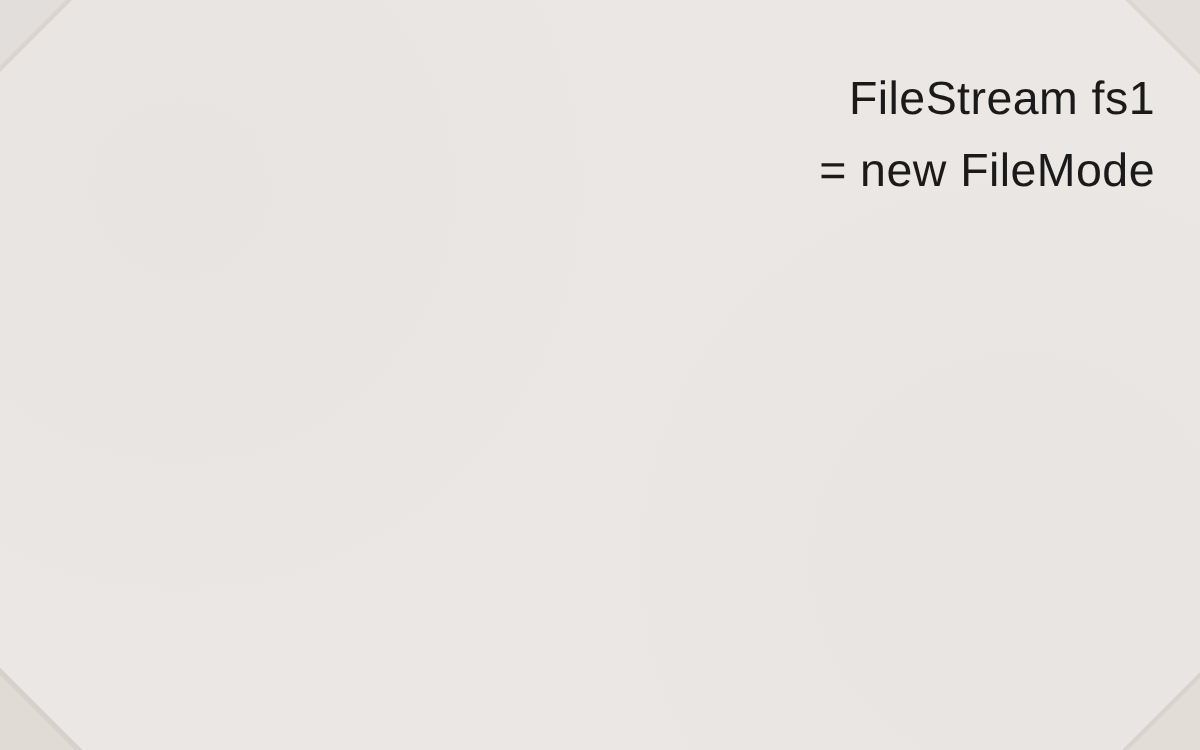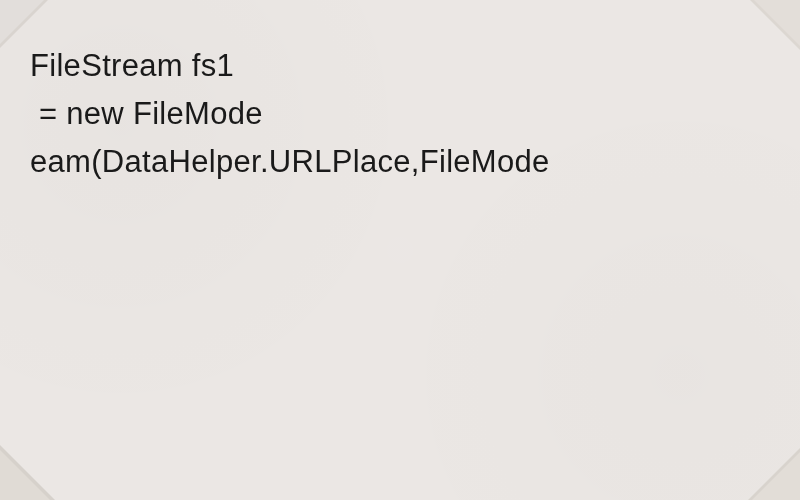--- a/index.html
+++ b/index.html
@@ -100,29 +100,29 @@
       right: 30px;
     }
     .code-line {
       font-size: 31px;
       color: #1a1a1a;
       line-height: 1.55;
       letter-spacing: 0.3px;
       font-weight: 400;
       white-space: pre-wrap;
       word-break: break-word;
+      text-align: right;
     }
   </style>
 </head>
 <body>
 
 <div class="texture"></div>
 
 <div class="corner corner-tl"></div>
 <div class="corner corner-tr"></div>
 <div class="corner corner-bl"></div>
 <div class="corner corner-br"></div>
 
 <div class="content">
   <div class="code-line">FileStream fs1</div>
   <div class="code-line"> = new FileMode</div>
-  <div class="code-line">eam(DataHelper.URLPlace,FileMode</div>
 </div>
 
 </body></html>

